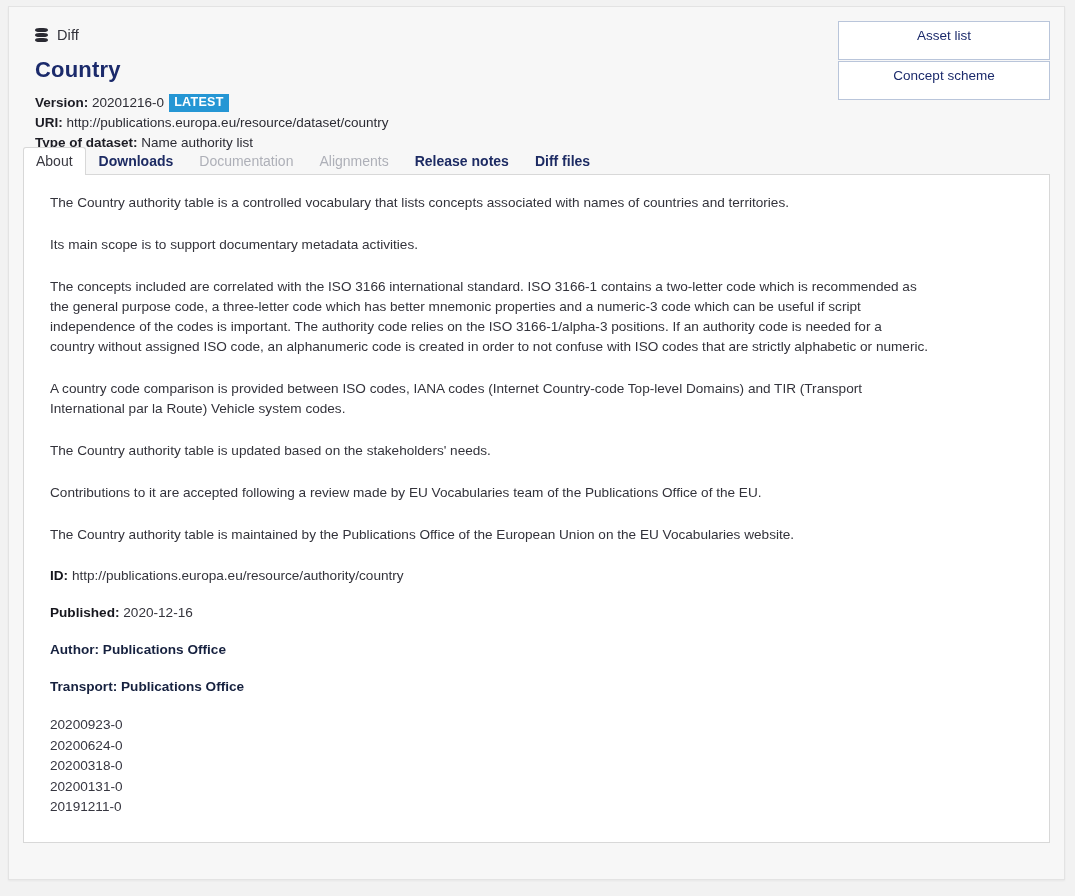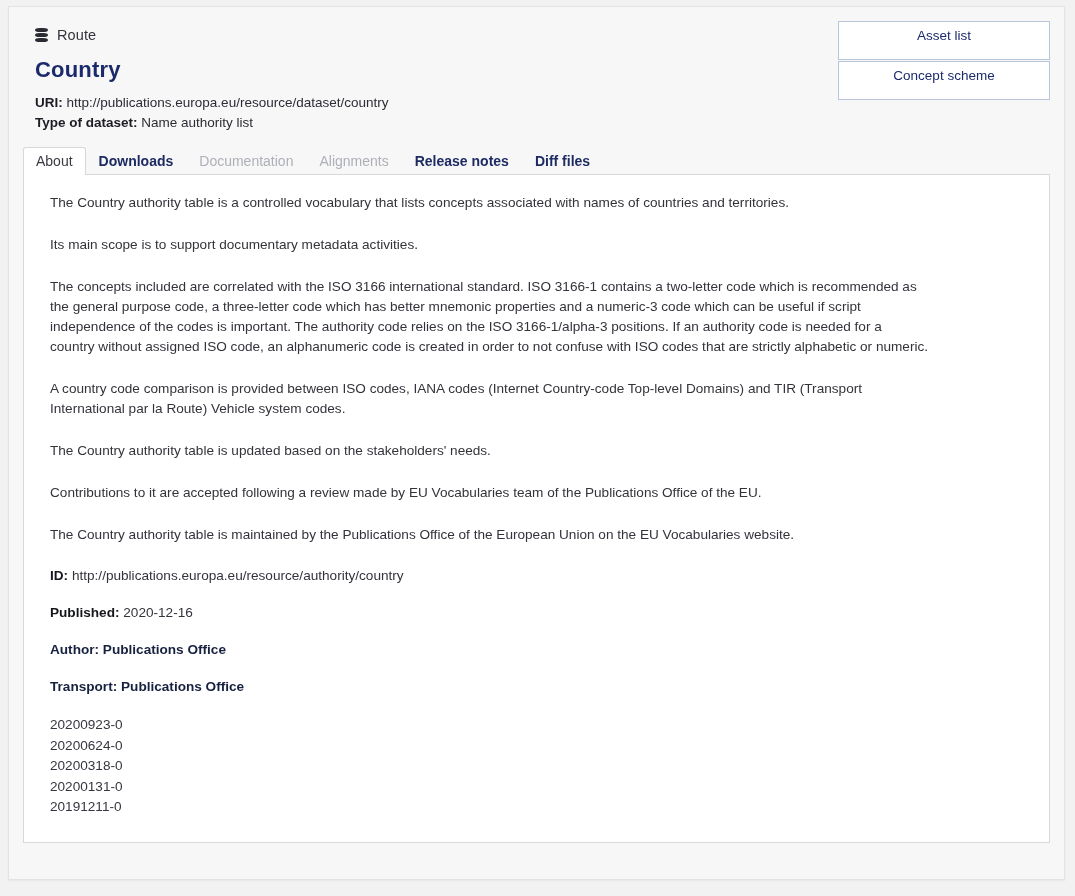--- a/index.html
+++ b/index.html
@@ -204,26 +204,30 @@
 <div class="page-card">
 
   <div class="header">
 
     <div class="asset-line">
       <span class="db-icon">
           <i></i>
           <i></i>
           <i></i>
         </span>
-      <span class="asset-label">Route</span>
+      <span class="asset-label">Diff</span>
     </div>
 
     <h1 class="title">Country</h1>
 
     <div class="meta">
+      <div class="row">
+        <b><span>Version</span>:</b>
+        <span class="val">20201216-0</span><span class="badge">LATEST</span>
+      </div>
       <div class="row">
         <b><span>URI</span>:</b>
         <span class="val">http://publications.europa.eu/resource/dataset/country</span>
       </div>
       <div class="row">
         <b><span>Type of dataset</span>:</b>
         <span class="val">Name authority list</span>
       </div>
     </div>
 

